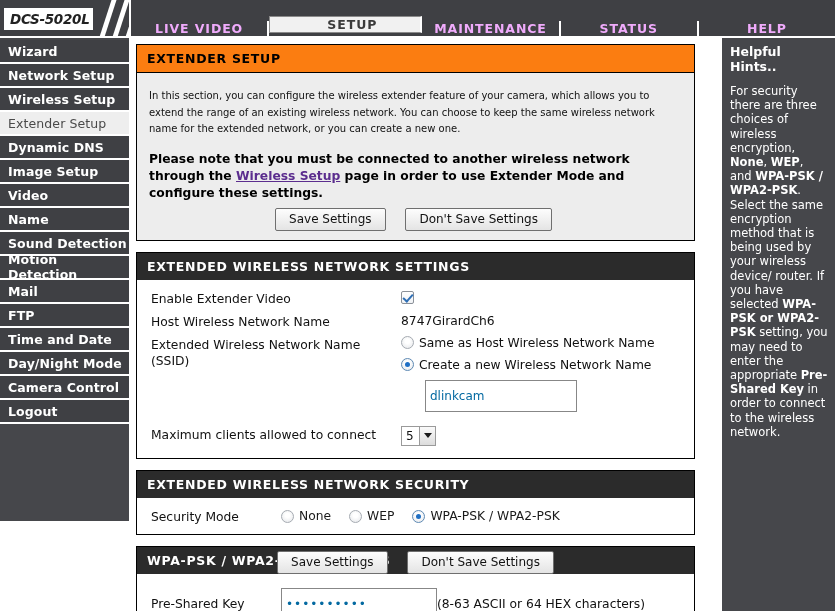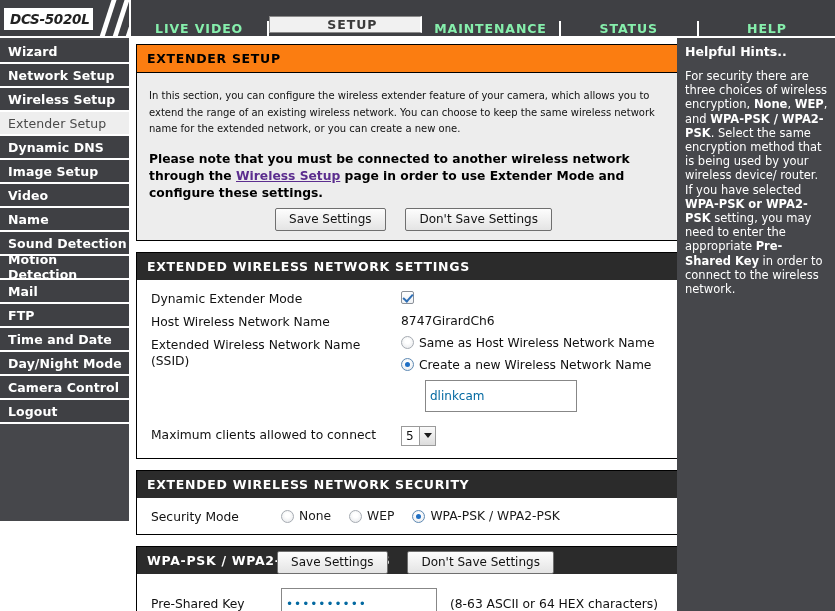--- a/index.html
+++ b/index.html
@@ -73,21 +73,21 @@
   }
   .brand-slashes span:nth-child(1) { left: 4px; }
   .brand-slashes span:nth-child(2) { left: 17px; }
   .brand-slashes span:nth-child(3) { left: 30px; }
 
   .navtab {
     flex: 1 1 0;
     display: flex;
     align-items: center;
     justify-content: center;
-    color: #86efac;
+    color: #f0abfc;
     font-weight: bold;
     font-size: 12.5px;
     letter-spacing: 0.9px;
     border-right: 2px solid #ffffff;
     box-sizing: border-box;
     background: #3f4044;
     cursor: pointer;
   }
   .navtab:last-child { border-right: none; }
   .navtab.active {
@@ -126,21 +126,21 @@
   }
   .side-item.active {
     background: #eeeeee;
     color: #4a4a4a;
     font-weight: normal;
   }
 
   .hints {
     position: absolute;
     right: 0; top: 38px;
-    width: 158px;
+    width: 113px;
     height: 573px;
     background: #46474b;
     box-sizing: border-box;
     padding: 6px 7px 6px 8px;
     color: #ffffff;
   }
   .hints-title {
     font-weight: bold;
     font-size: 12.5px;
     margin-bottom: 10px;
@@ -361,21 +361,21 @@
   }
   .secrow .flabel { width: 130px; flex: 0 0 130px; }
   .secopt {
     display: flex;
     align-items: center;
     margin-right: 18px;
     cursor: pointer;
     font-size: 12.3px;
   }
   .hintnote {
-    margin-left: 13px;
+    margin-left: 0;
     font-size: 12.3px;
     color: #111;
   }
   .pskrow {
     display: flex;
     align-items: center;
     padding: 5px 0 4px 4px;
   }
   .pskrow .flabel { width: 130px; flex: 0 0 130px; }
 
@@ -437,21 +437,21 @@
         <button class="btn">Don't Save Settings</button>
       </div>
     </div>
   </div>
 
   <div class="panel">
     <div class="panel-head-dark">EXTENDED WIRELESS NETWORK SETTINGS</div>
     <div class="panel-body white">
 
       <div class="frow">
-        <div class="flabel">Dynamic Extender Mode</div>
+        <div class="flabel">Enable Extender Video</div>
         <div class="fctrl">
           <span class="cbx checked"></span>
         </div>
       </div>
 
       <div class="frow">
         <div class="flabel">Host Wireless Network Name</div>
         <div class="fctrl static-val">8747GirardCh6</div>
       </div>
 

